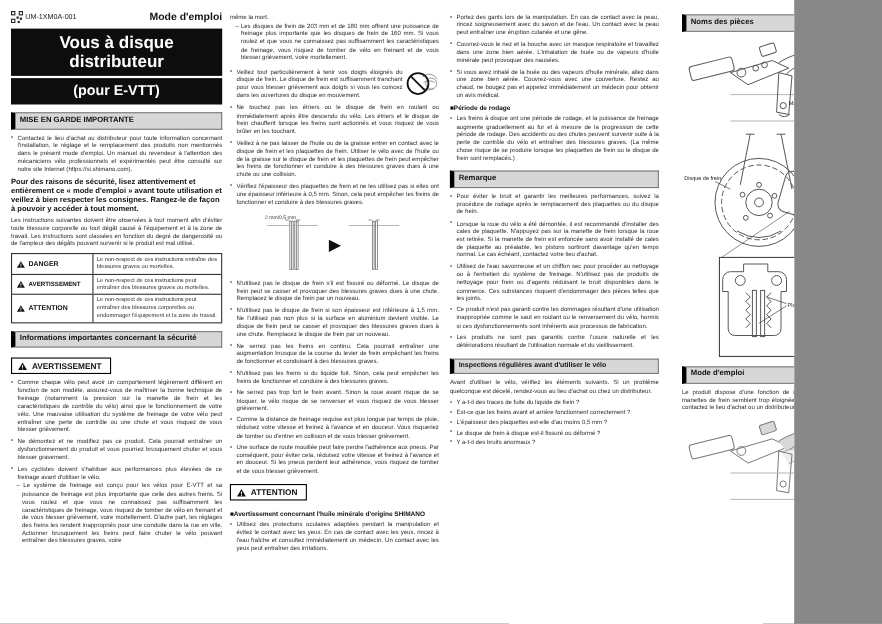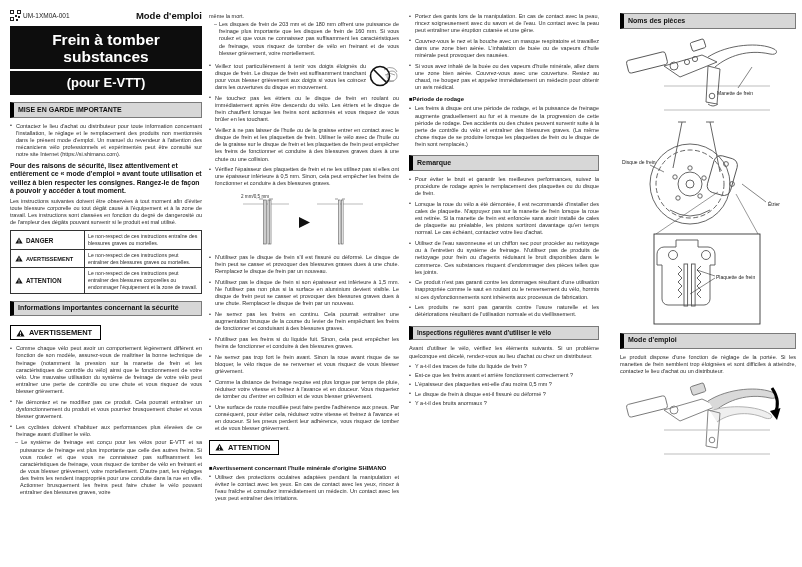--- a/index.html
+++ b/index.html
@@ -1,16 +1,16 @@
 <!DOCTYPE html>
 <html><head>
 <meta charset="utf-8">
 <style>
   html,body{margin:0;padding:0;background:#888;}
-  .page{position:relative;width:802px;height:567px;background:#fff;overflow:hidden;
+  .page{position:relative;width:722px;height:567px;background:#fff;overflow:hidden;
         font-family:"Liberation Sans",sans-serif;color:#2b2b2b;}
   .col{position:absolute;top:10px;}
   .col1{left:10px;width:192px;}
   .col2{left:209px;width:190px;top:13px;}
   .col3{left:409px;width:190px;top:13px;}
   .col4{left:620px;width:176px;top:13px;}
 
   .doc-head{display:flex;align-items:flex-end;justify-content:space-between;margin-bottom:5px;}
   .doc-id{display:flex;align-items:center;gap:2px;}
   .doc-num{font-size:6.5px;color:#222;}
@@ -70,22 +70,22 @@
               <rect x="8" y="1" width="2" height="2" fill="#fff"></rect>
             <rect x="1" y="8" width="2" height="2" fill="#fff"></rect>
           </g>
         </svg>
         <span class="doc-num">UM-1XM0A-001</span>
       </div>
       <span class="doc-type">Mode d'emploi</span>
     </div>
 
     <div class="title-box">
-      <div class="title-l">Frein à tomber</div>
-      <div class="title-l">substances</div>
+      <div class="title-l">Vous à disque</div>
+      <div class="title-l">distributeur</div>
     </div>
     <div class="subtitle-box">
       <span class="subtitle">(pour E-VTT)</span>
     </div>
 
     <div class="sec-h">MISE EN GARDE IMPORTANTE</div>
 
     <div class="b">Contactez le lieu d'achat ou distributeur pour toute information concernant l'installation, le réglage et le remplacement des produits non mentionnés dans le présent mode d'emploi. Un manuel du revendeur à l'attention des mécaniciens vélo professionnels et expérimentés peut être consulté sur notre site Internet (https://si.shimano.com).</div>
     <div class="bold-notice">Pour des raisons de sécurité, lisez attentivement et entièrement ce « mode d'emploi » avant toute utilisation et veillez à bien respecter les consignes. Rangez-le de façon à pouvoir y accéder à tout moment.</div>
     <div class="p">Les instructions suivantes doivent être observées à tout moment afin d'éviter toute blessure corporelle ou tout dégât causé à l'équipement et à la zone de travail. Les instructions sont classées en fonction du degré de dangerosité ou de l'ampleur des dégâts pouvant survenir si le produit est mal utilisé.</div>

